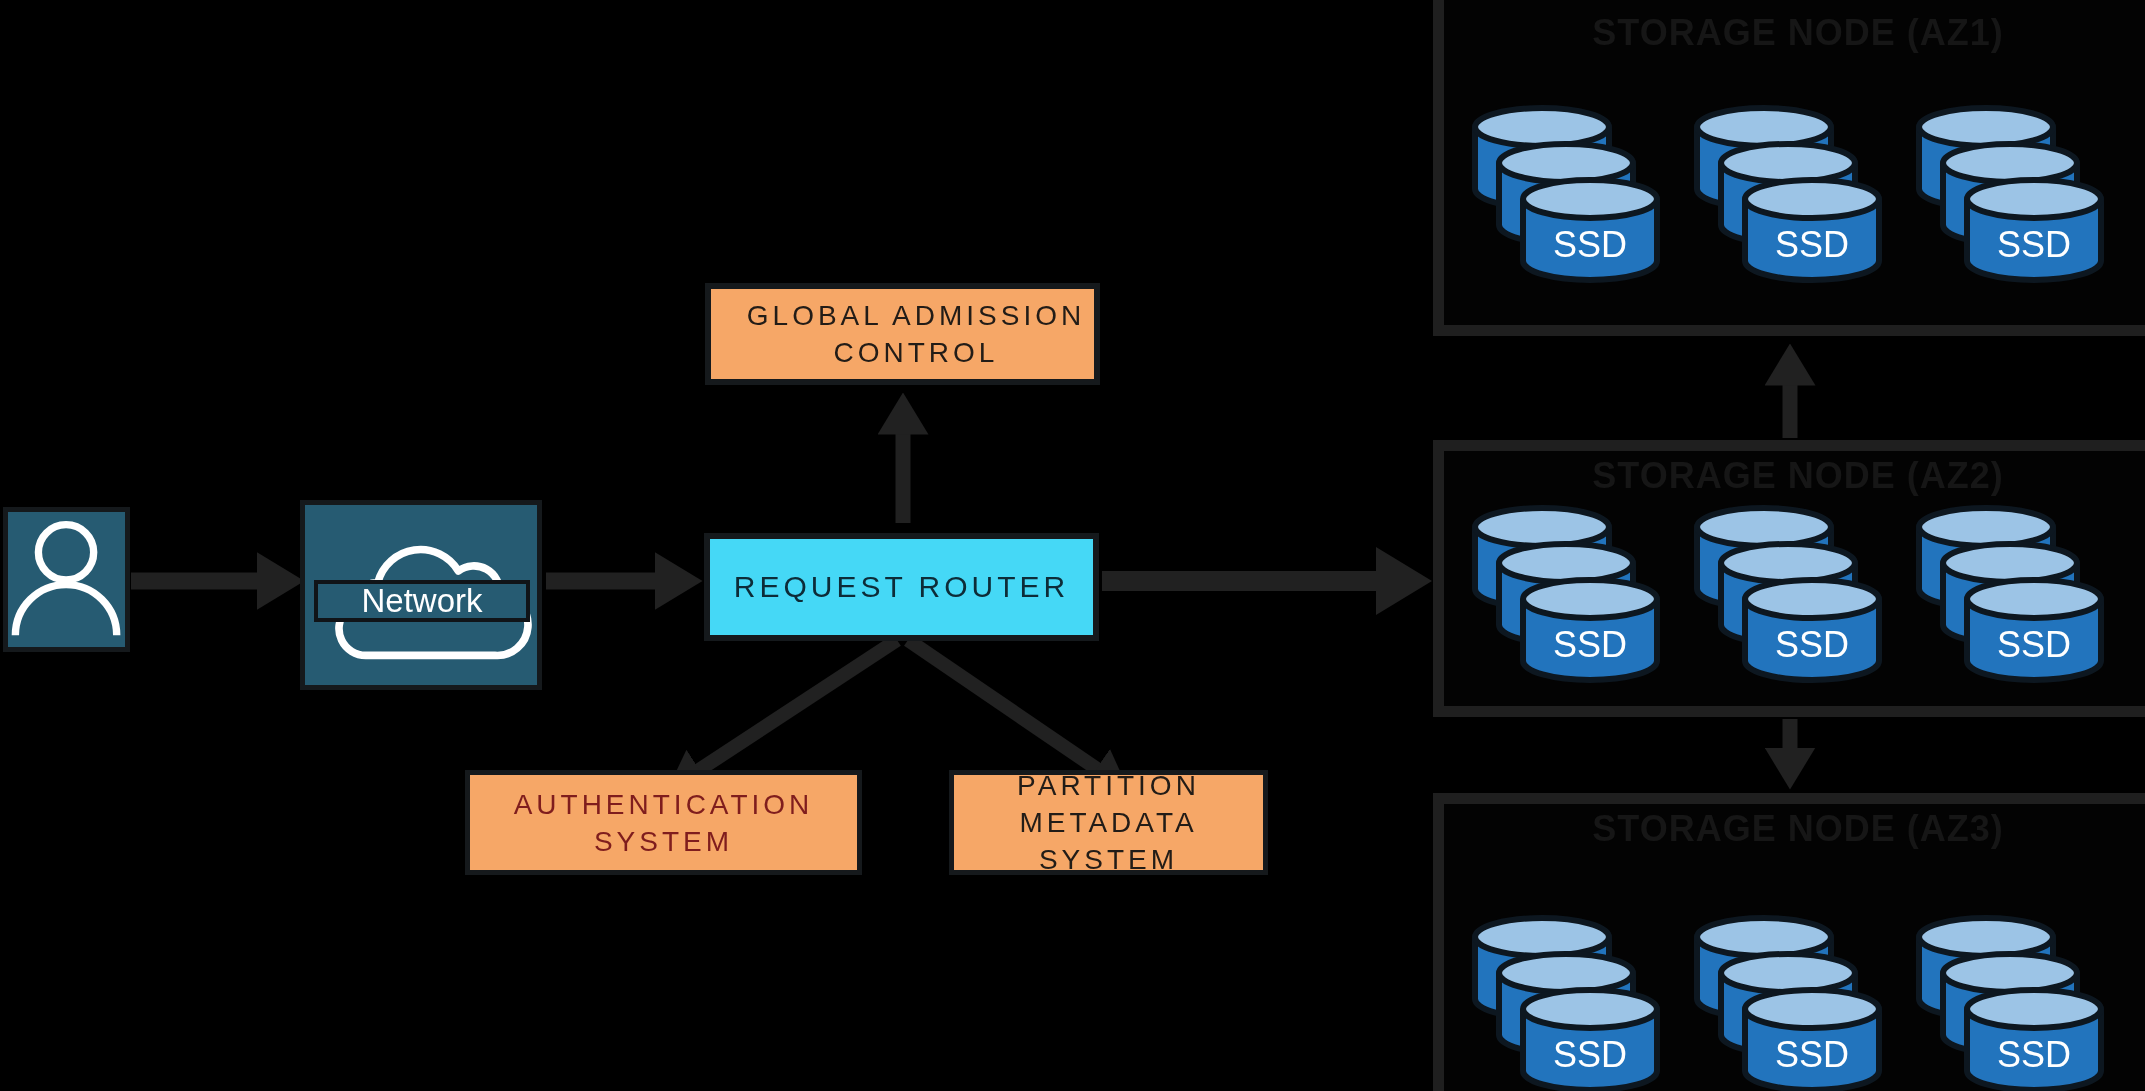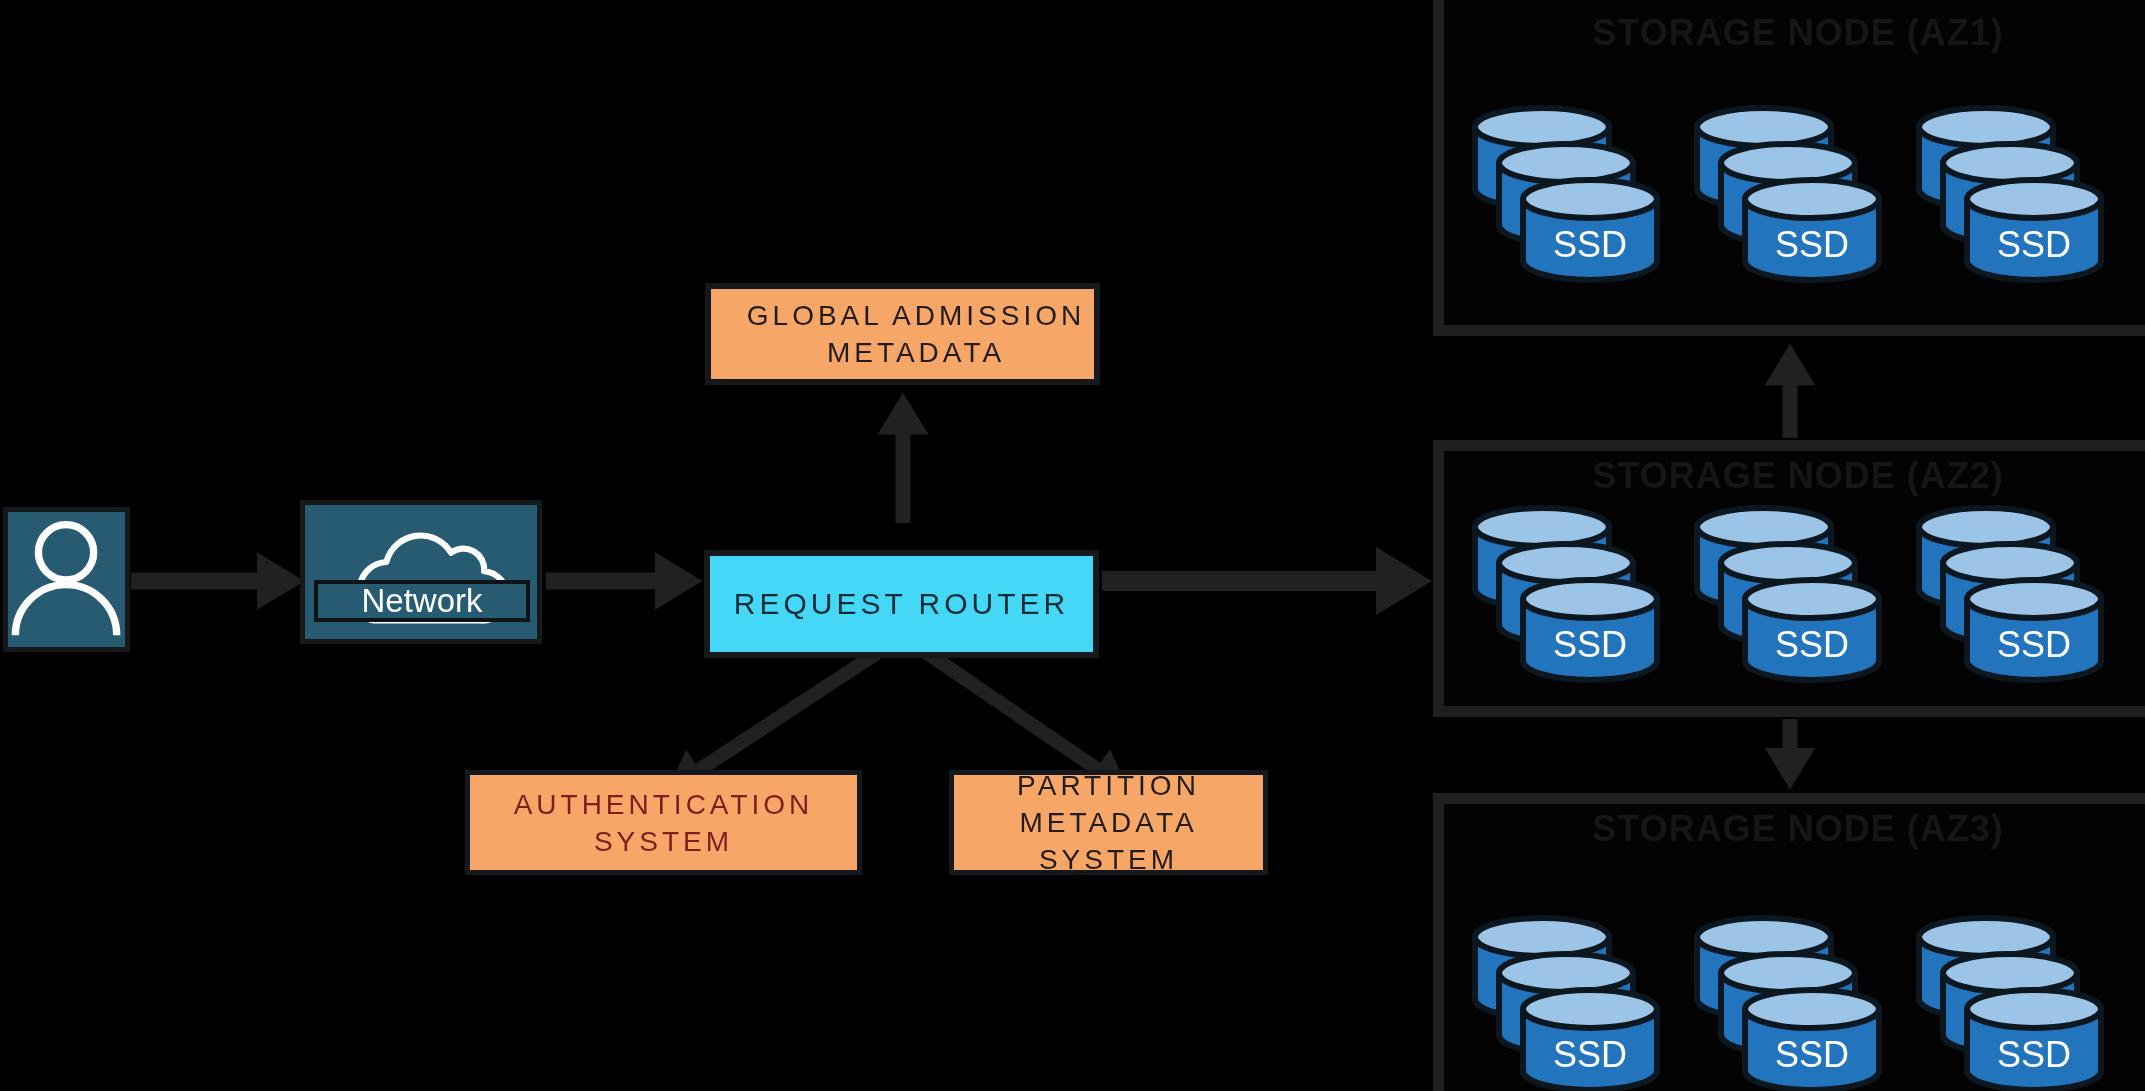--- a/index.html
+++ b/index.html
@@ -9,27 +9,27 @@
   }
   .arrows{position:absolute;left:0;top:0;width:2145px;height:1091px;pointer-events:none;}
 
   
   .box{position:absolute;box-sizing:border-box;display:flex;flex-direction:column;
        align-items:center;justify-content:center;text-align:center;}
 
   .user-box{left:3px;top:507px;width:127px;height:145px;background:#265b72;border:5px solid #15191c;}
   .user-box svg{width:100%;height:100%;display:block;}
 
-  .network-box{left:300px;top:500px;width:242px;height:144px;background:#265b72;border:5px solid #15191c;}
+  .network-box{left:300px;top:500px;width:242px;height:190px;background:#265b72;border:5px solid #15191c;}
   .cloud-svg{position:absolute;left:0;top:0;width:100%;height:100%;}
   .net-label{position:absolute;left:9px;top:75px;width:216px;height:42px;box-sizing:border-box;
              background:#265b72;border:4px solid #101418;color:#fff;font-size:33px;
              display:flex;align-items:center;justify-content:center;}
 
-  .router-box{left:704px;top:550px;width:395px;height:108px;background:#45d8f6;border:6px solid #15191c;
+  .router-box{left:704px;top:533px;width:395px;height:108px;background:#45d8f6;border:6px solid #15191c;
               color:#0d2c38;font-size:30px;letter-spacing:4px;font-weight:400;}
   .gac-box{left:705px;top:283px;width:395px;height:102px;background:#f6a767;border:6px solid #15191c;
            color:#221c17;font-size:28px;letter-spacing:4px;line-height:37px;padding-left:27px;}
   .auth-box{left:465px;top:770px;width:397px;height:105px;background:#f6a767;border:5px solid #15191c;
             color:#7f1d1d;font-size:28px;letter-spacing:4px;line-height:37px;}
   .partition-box{left:949px;top:770px;width:319px;height:105px;background:#f6a767;border:5px solid #15191c;
                  color:#221c17;font-size:28px;letter-spacing:4px;line-height:37px;}
 
   
   .node-box{position:absolute;left:1433px;width:730px;box-sizing:border-box;
@@ -91,21 +91,21 @@
 
   <div class="box network-box">
     <svg class="cloud-svg" viewBox="0 0 242 174">
       <path d="M64,150 A28,28 0 0 1 42,104 A36,36 0 0 1 76,74 A46,46 0 0 1 160,62 A27,27 0 0 1 203,86 A30,30 0 1 1 198,150 Z" fill="none" stroke="#ffffff" stroke-width="8" stroke-linejoin="round"></path>
     </svg>
     <div class="net-label">Network</div>
   </div>
 
   <div class="box gac-box">
     <div>GLOBAL ADMISSION</div>
-    <div>METADATA</div>
+    <div>CONTROL</div>
   </div>
 
   <div class="box router-box">REQUEST ROUTER</div>
 
   <div class="box auth-box">
     <div>AUTHENTICATION</div>
     <div>SYSTEM</div>
   </div>
 
   <div class="box partition-box">

